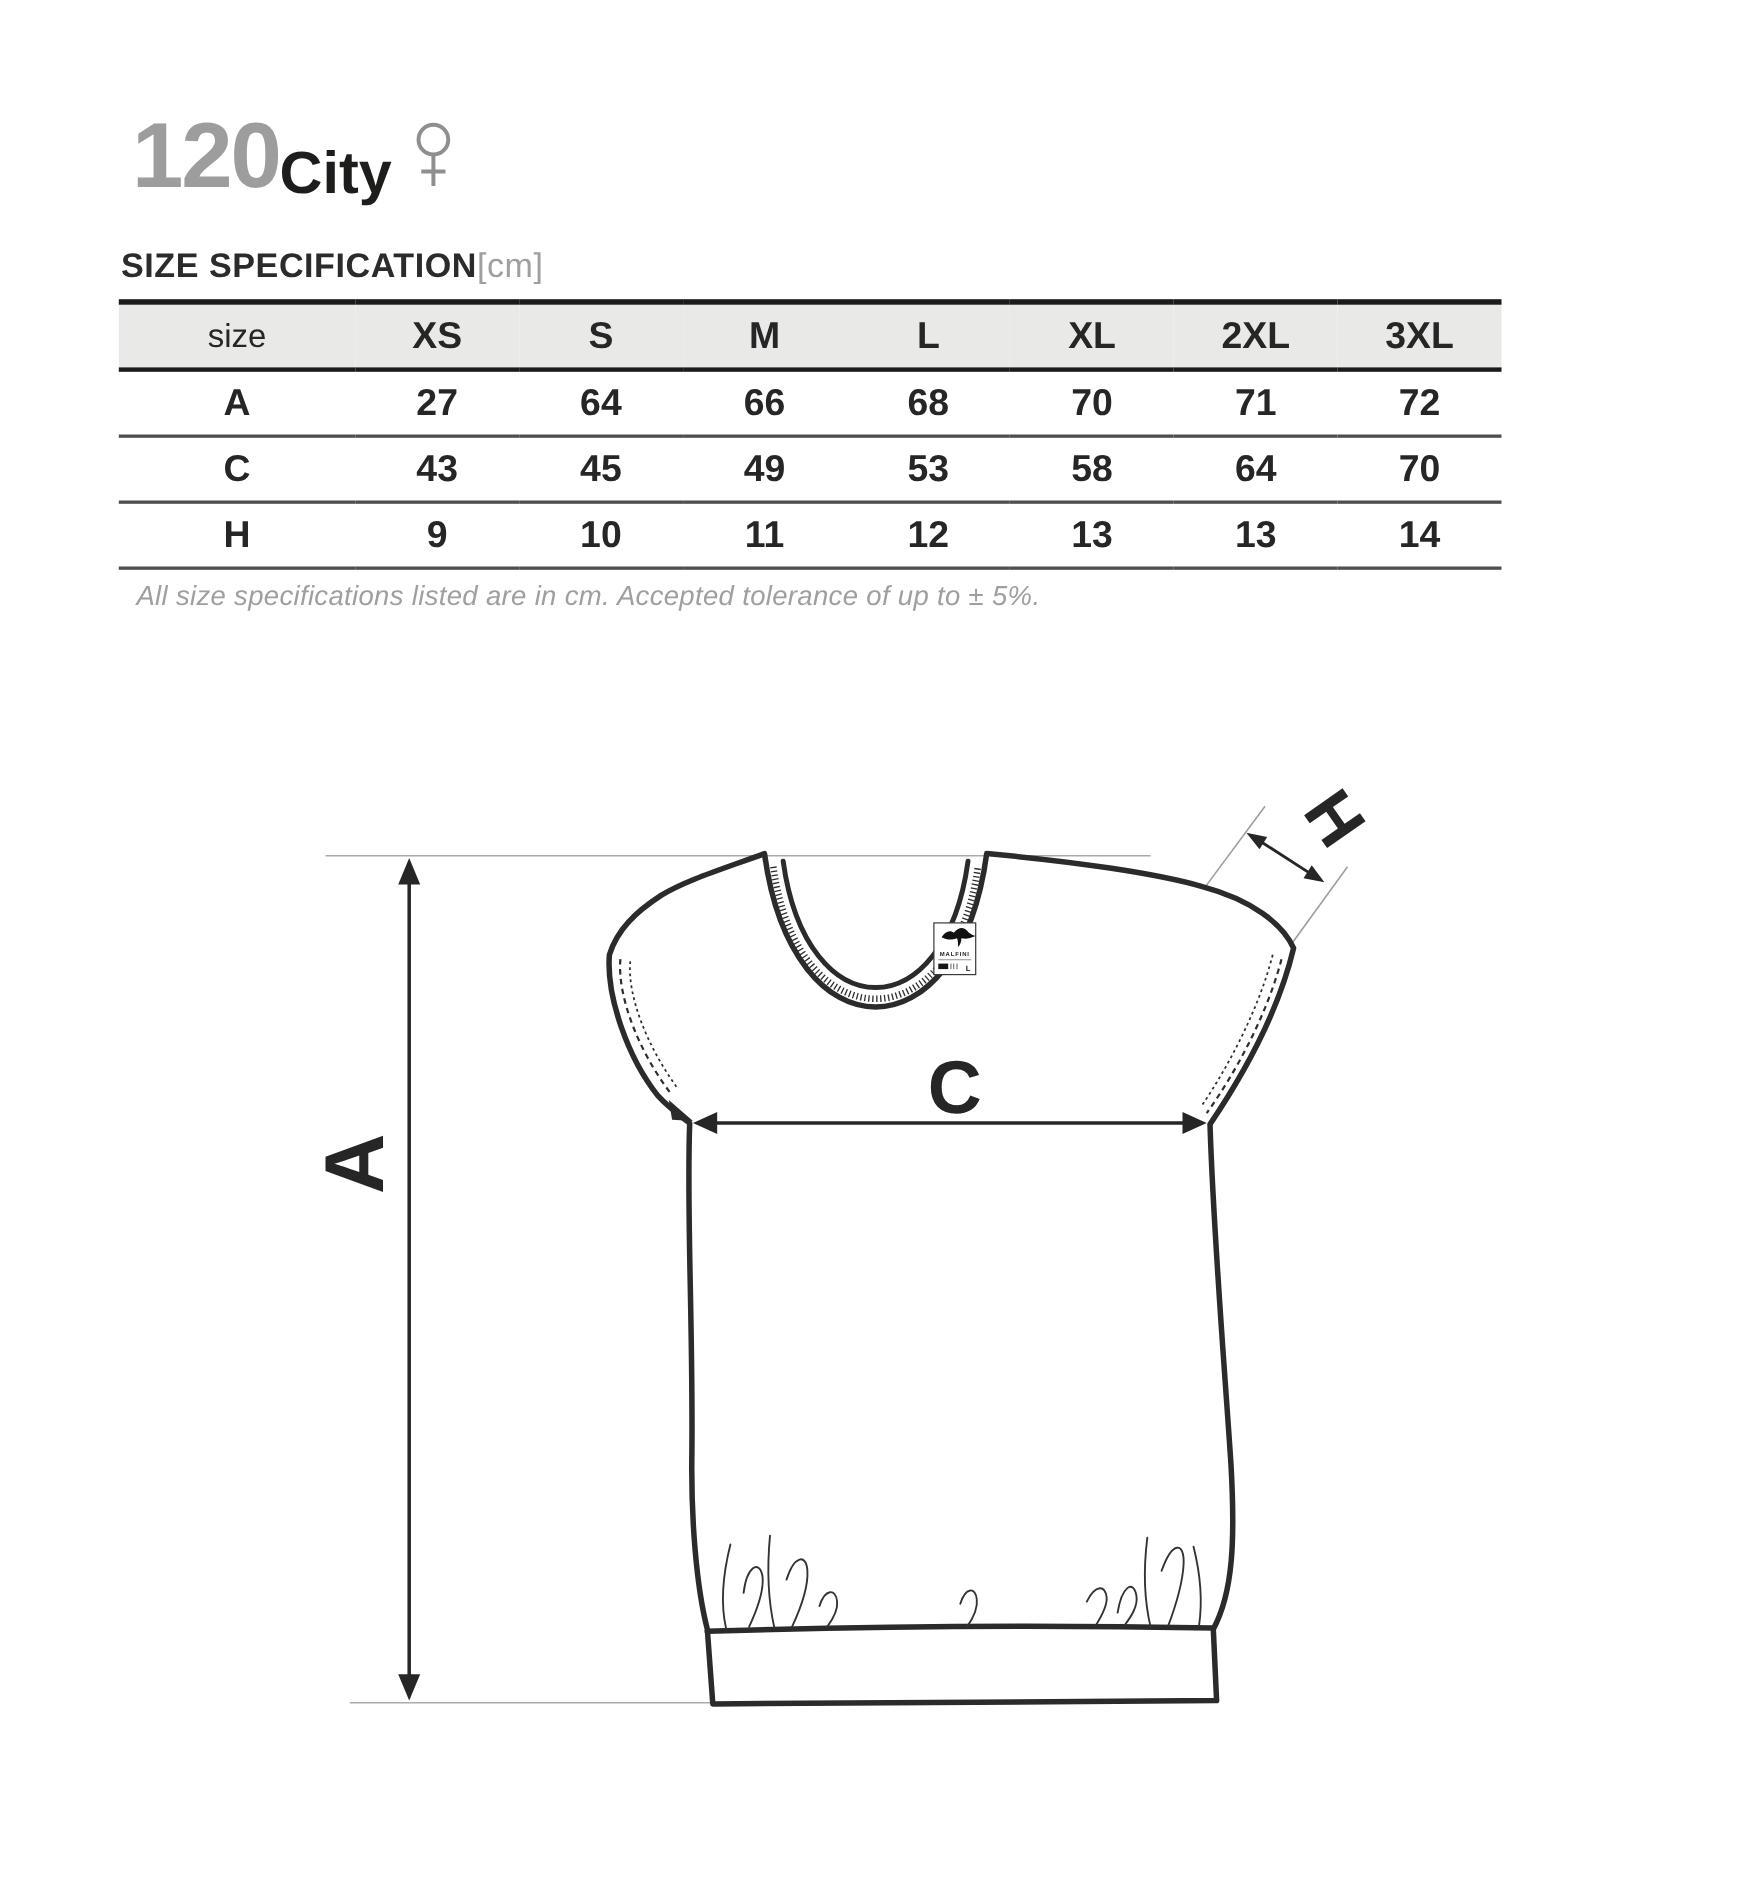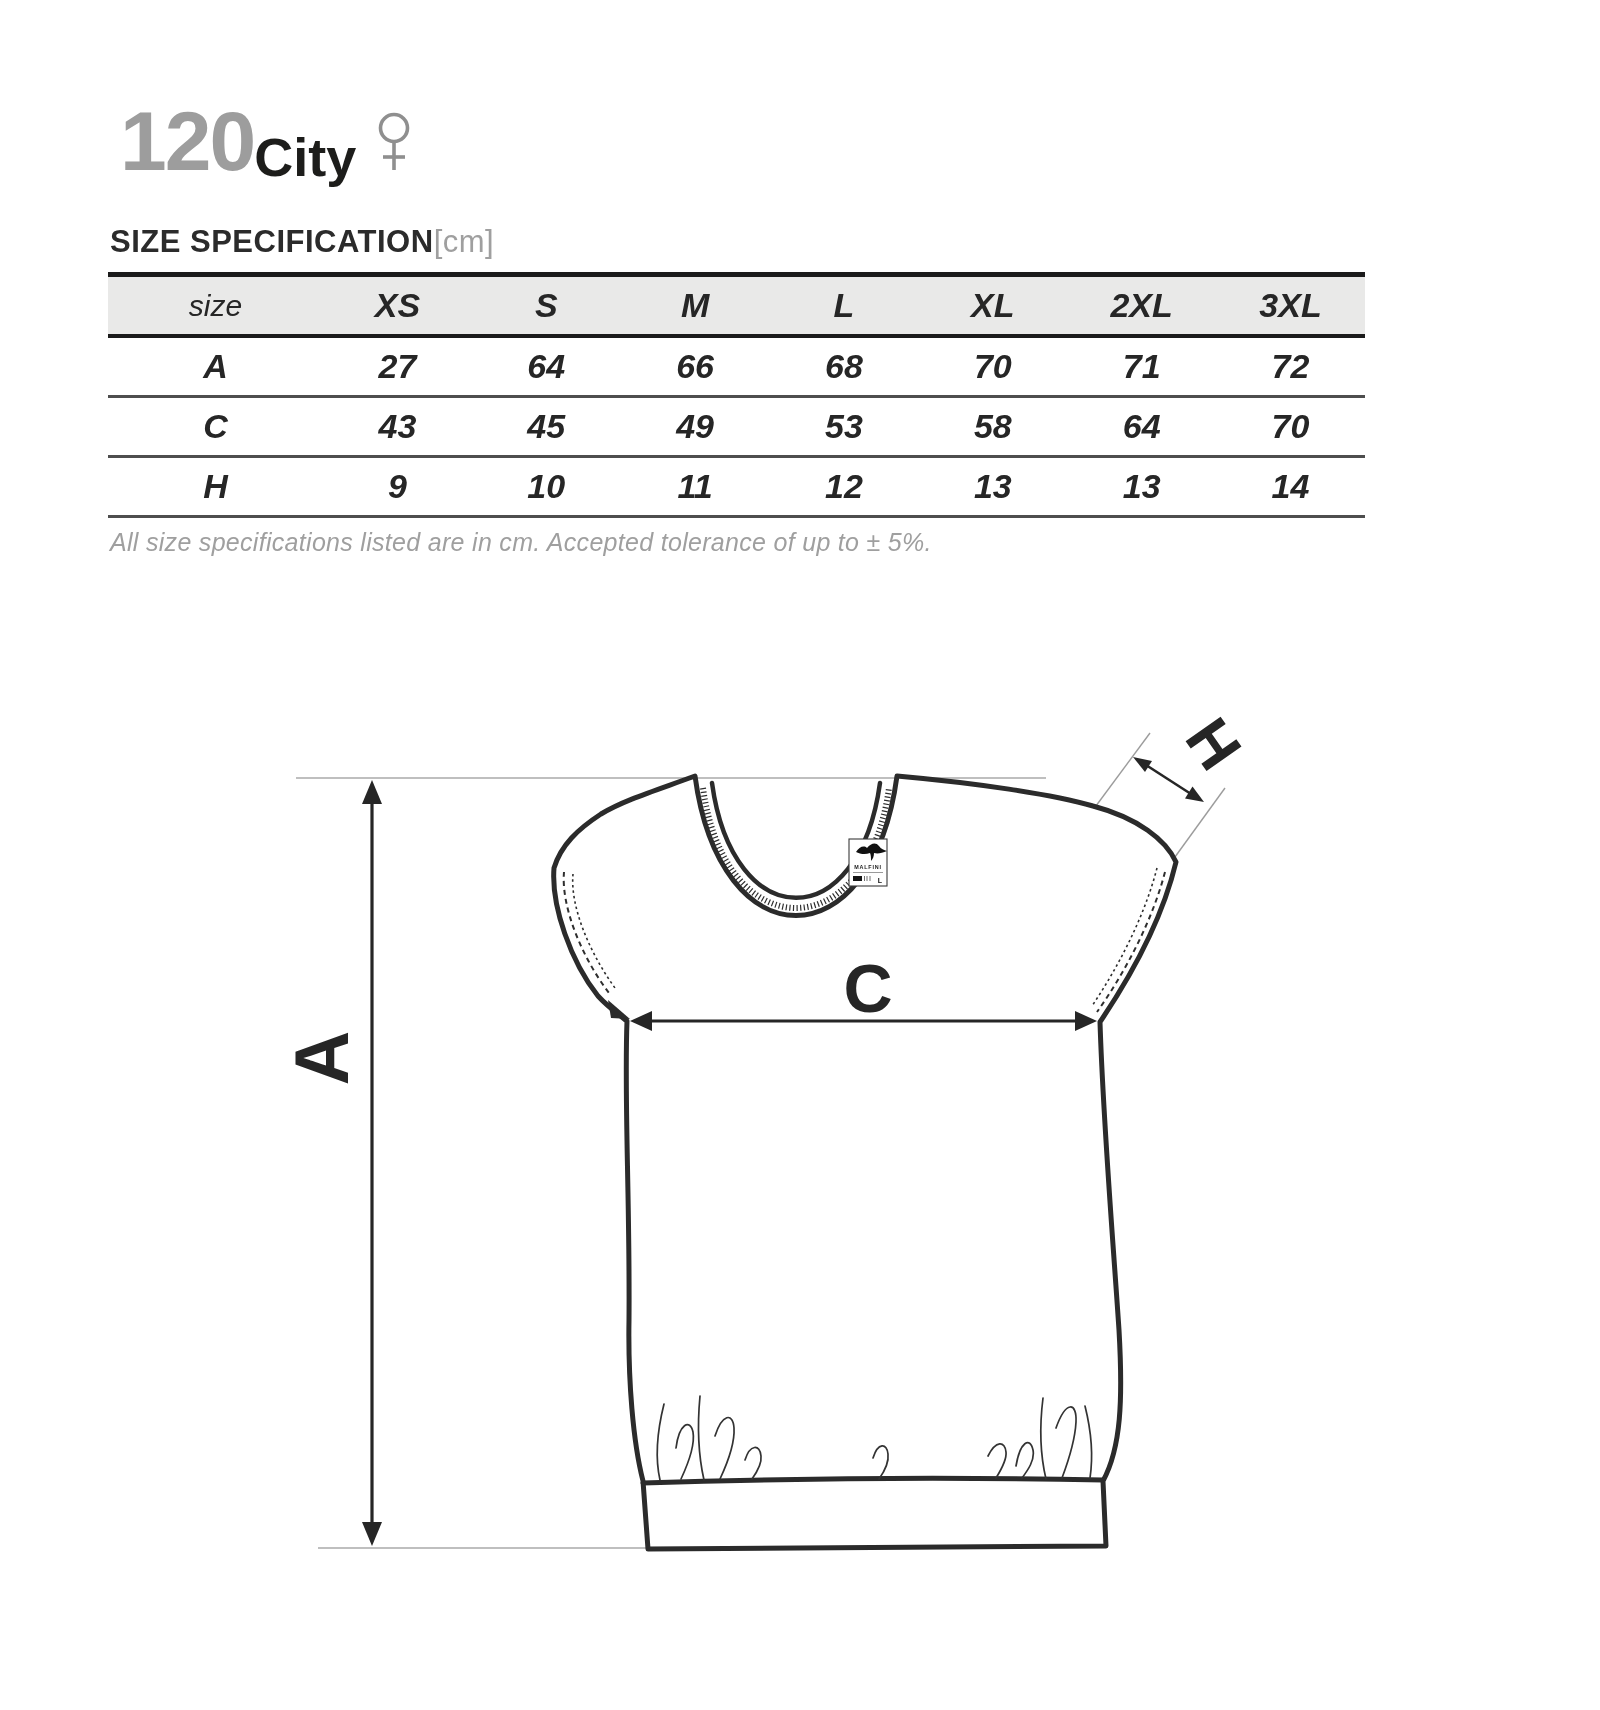--- a/index.html
+++ b/index.html
@@ -11,31 +11,31 @@
   .title-row{position:absolute;left:120px;top:104px;display:flex;align-items:flex-end;}
   .title-code{font-size:84px;font-weight:800;line-height:.9;color:#9d9d9d;letter-spacing:-2px;}
   .title-name{font-size:54px;font-weight:800;line-height:.82;color:#1d1d1b;}
   .gender-icon{margin-left:18px;margin-bottom:2px;}
   
   .section-heading{position:absolute;left:110px;top:224px;font-size:31px;font-weight:700;
     letter-spacing:.5px;color:#2b2b2b;}
   .unit-label{color:#9f9f9f;font-weight:500;margin-left:0;}
   
   .spec-table{position:absolute;left:108px;top:272px;width:1257px;border-collapse:collapse;
-    border-top:5px solid #1b1b1b;border-bottom:3px solid #4e4e4e;table-layout:fixed;font-style:italic;}
+    border-top:5px solid #1b1b1b;border-bottom:3px solid #4e4e4e;table-layout:fixed;}
   .spec-table col.first{width:215px;}
   .spec-table thead tr{background:#e9e9e8;}
   .spec-table thead tr{border-bottom:4px solid #1b1b1b;}
   .spec-table tbody tr{border-bottom:3px solid #4e4e4e;}
   .spec-table tbody tr:last-child{border-bottom:none;}
   .spec-table td,.spec-table th{height:57px;text-align:center;vertical-align:middle;
     font-size:34px;font-weight:700;color:#262626;padding:0;}
   .spec-table th.size-col{font-weight:400;font-size:30px;}
   
-  .spec-note{position:absolute;left:110px;top:528px;font-size:25px;font-style:italic;
+  .spec-note{position:absolute;left:124px;top:528px;font-size:25px;font-style:italic;
     font-weight:300;color:#9f9f9f;letter-spacing:.3px;}
   
   .diagram{position:absolute;left:0;top:0;width:1600px;height:1710px;}
   text.dim{font-family:"Liberation Sans",sans-serif;font-weight:600;fill:#262626;}
 </style>
 </head>
 <body>
 
 <div class="title-row">
   <span class="title-code">120</span>

